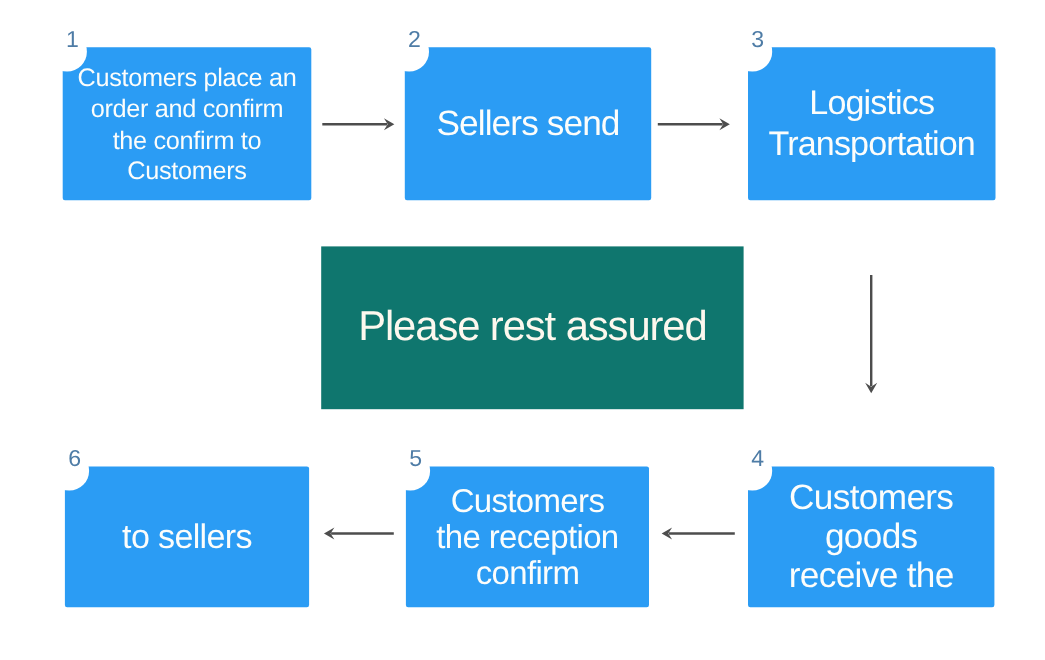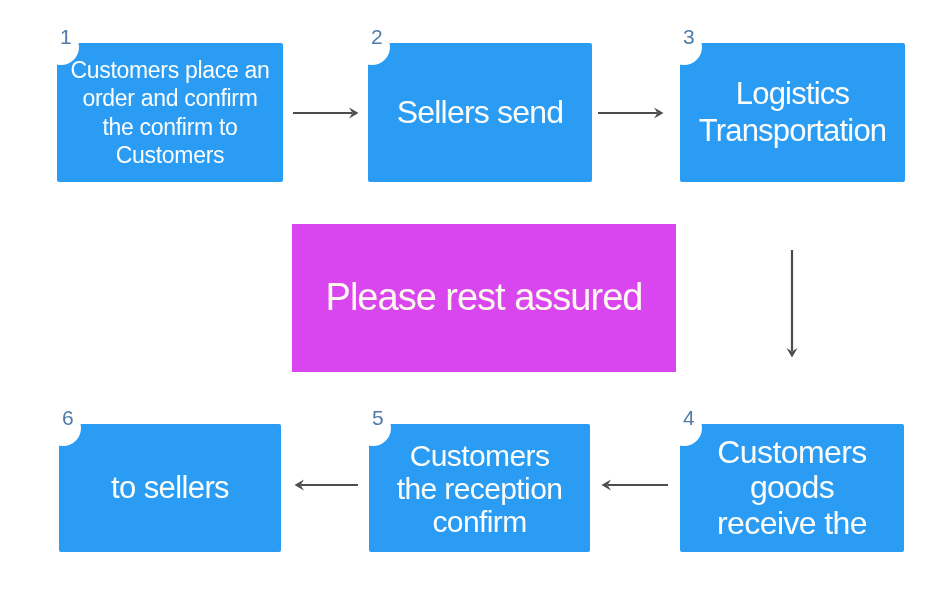--- a/index.html
+++ b/index.html
@@ -26,21 +26,21 @@
   
   .s1{left:57px;top:43px;width:226px;height:139px;font-size:23px;line-height:1.22;letter-spacing:-0.3px;}
   .s2{left:368px;top:43px;width:224px;height:139px;font-size:32px;line-height:1.18;letter-spacing:-0.8px;}
   .s3{left:680px;top:43px;width:225px;height:139px;font-size:31px;line-height:1.18;letter-spacing:-0.8px;}
   .s4{left:680px;top:424px;width:224px;height:128px;font-size:32px;line-height:1.1;letter-spacing:-0.6px;}
   .s5{left:369px;top:424px;width:221px;height:128px;font-size:30px;line-height:1.1;letter-spacing:-0.6px;}
   .s6{left:59px;top:424px;width:222px;height:128px;font-size:31px;line-height:1.15;letter-spacing:-0.6px;}
   
   .banner{
     position:absolute;left:292px;top:224px;width:384px;height:148px;
-    background:#d946ef;display:flex;flex-direction:column;
+    background:#0f766e;display:flex;flex-direction:column;
     align-items:center;justify-content:center;text-align:center;
     color:#FDF8EE;font-size:38px;line-height:1.25;letter-spacing:-1px;
   }
   
   .arrow{position:absolute;overflow:visible;}
   .arrow line{stroke:#4D4D4D;stroke-width:2.2;}
   .arrow path{fill:#4D4D4D;stroke:none;}
 </style>
 </head>
 <body>

